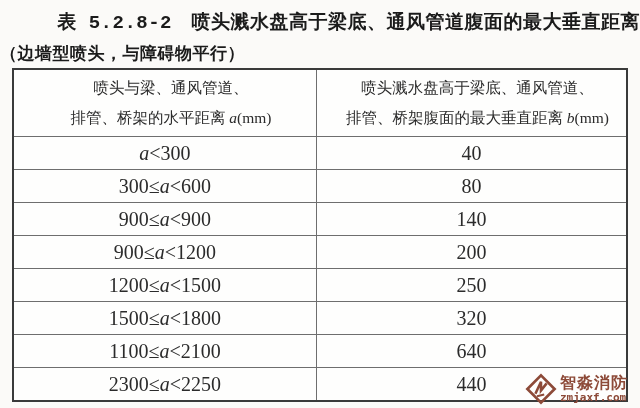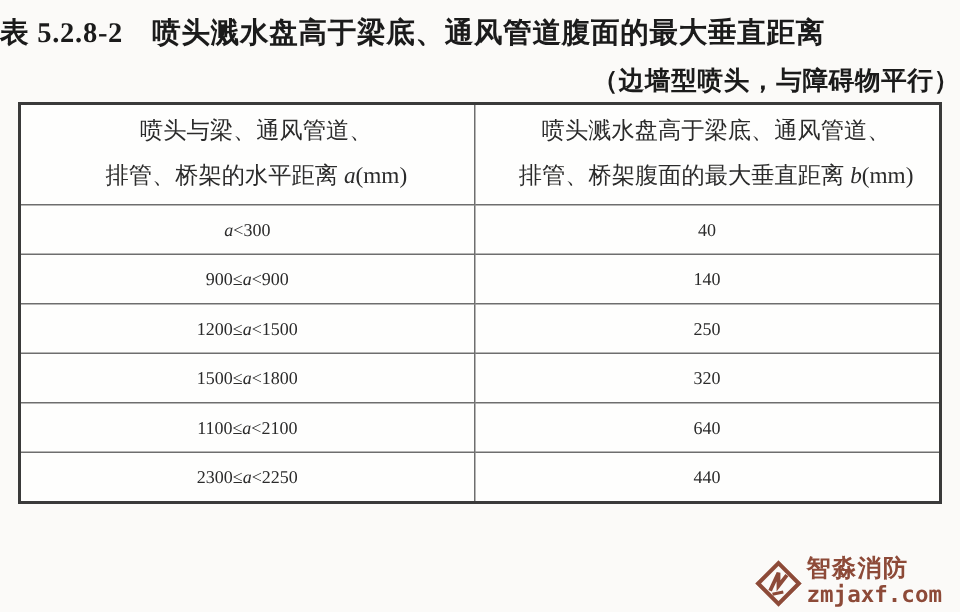--- a/index.html
+++ b/index.html
@@ -5,30 +5,30 @@
   html, body { margin: 0; padding: 0; }
   body {
     width: 640px; height: 408px;
     position: relative;
     background: #fbfaf8;
     overflow: hidden;
     font-family: "Liberation Serif", serif;
   }
   .doc-title {
     margin-top: 9px;
-    text-align: left;
-    font-family: Liberation Serif, serif;
+    text-align: right;
+    font-family: Liberation Mono, monospace;
     font-weight: 700;
     font-size: 19px;
     color: #1b1b1b;
     letter-spacing: 0.5px;
   }
   .doc-subtitle {
     margin-top: 7px;
-    text-align: right;
+    text-align: left;
     font-family: "Liberation Sans", sans-serif;
     font-weight: 700;
     font-size: 17px;
     color: #1b1b1b;
     letter-spacing: 0.5px;
   }
   table.spec {
     position: absolute;
     left: 12px; top: 68px;
     width: 616px;
@@ -46,21 +46,21 @@
   }
   table.spec th {
     height: 66px;
     font-weight: 400;
     font-size: 15.5px;
     line-height: 1.95;
     padding-left: 12px;
   }
   table.spec td {
     height: 32px;
-    font-size: 12px;
+    font-size: 20px;
   }
   col.c1 { width: 49.4%; }
   col.c2 { width: 50.6%; }
   .var { font-style: italic; font-family: "Liberation Serif", serif; }
   .watermark {
     position: absolute;
     right: 12px; bottom: 3px;
     display: flex;
     align-items: center;
     gap: 3px;
@@ -71,21 +71,21 @@
   .wm-text { display: flex; flex-direction: column; line-height: 1.05; }
   .wm-name {
     font-family: "Liberation Sans", sans-serif;
     font-weight: 700;
     font-size: 16px;
     letter-spacing: 1px;
   }
   .wm-site {
     font-family: "DejaVu Sans Mono", monospace;
     font-weight: 700;
-    font-size: 15px;
+    font-size: 11px;
   }
 </style>
 </head>
 <body>
 
 <div class="doc-title">表 5.2.8-2　喷头溅水盘高于梁底、通风管道腹面的最大垂直距离</div>
 <div class="doc-subtitle">（边墙型喷头，与障碍物平行）</div>
 
 <table class="spec">
   <colgroup>
@@ -103,26 +103,34 @@
         <span>排管、桥架腹面的最大垂直距离 </span><span class="var">b</span><span>(mm)</span>
       </th>
     </tr>
   </thead>
   <tbody>
   <tr>
     <td><span></span><span class="var">a</span><span>&lt;300</span></td>
     <td>40</td>
   </tr>
 
+  <tr>
+    <td><span>300≤</span><span class="var">a</span><span>&lt;600</span></td>
+    <td>80</td>
+  </tr>
 
   <tr>
     <td><span>900≤</span><span class="var">a</span><span>&lt;900</span></td>
     <td>140</td>
   </tr>
 
+  <tr>
+    <td><span>900≤</span><span class="var">a</span><span>&lt;1200</span></td>
+    <td>200</td>
+  </tr>
 
   <tr>
     <td><span>1200≤</span><span class="var">a</span><span>&lt;1500</span></td>
     <td>250</td>
   </tr>
 
   <tr>
     <td><span>1500≤</span><span class="var">a</span><span>&lt;1800</span></td>
     <td>320</td>
   </tr>

